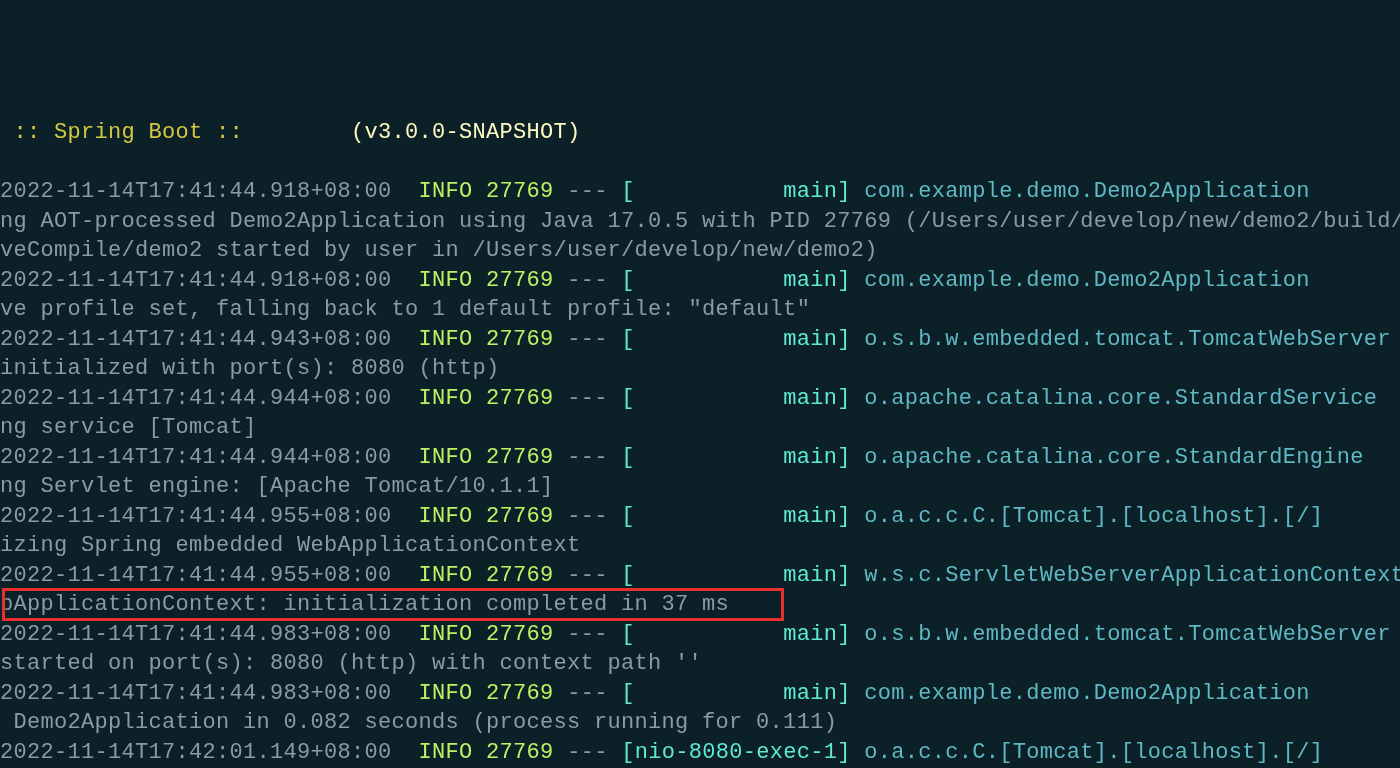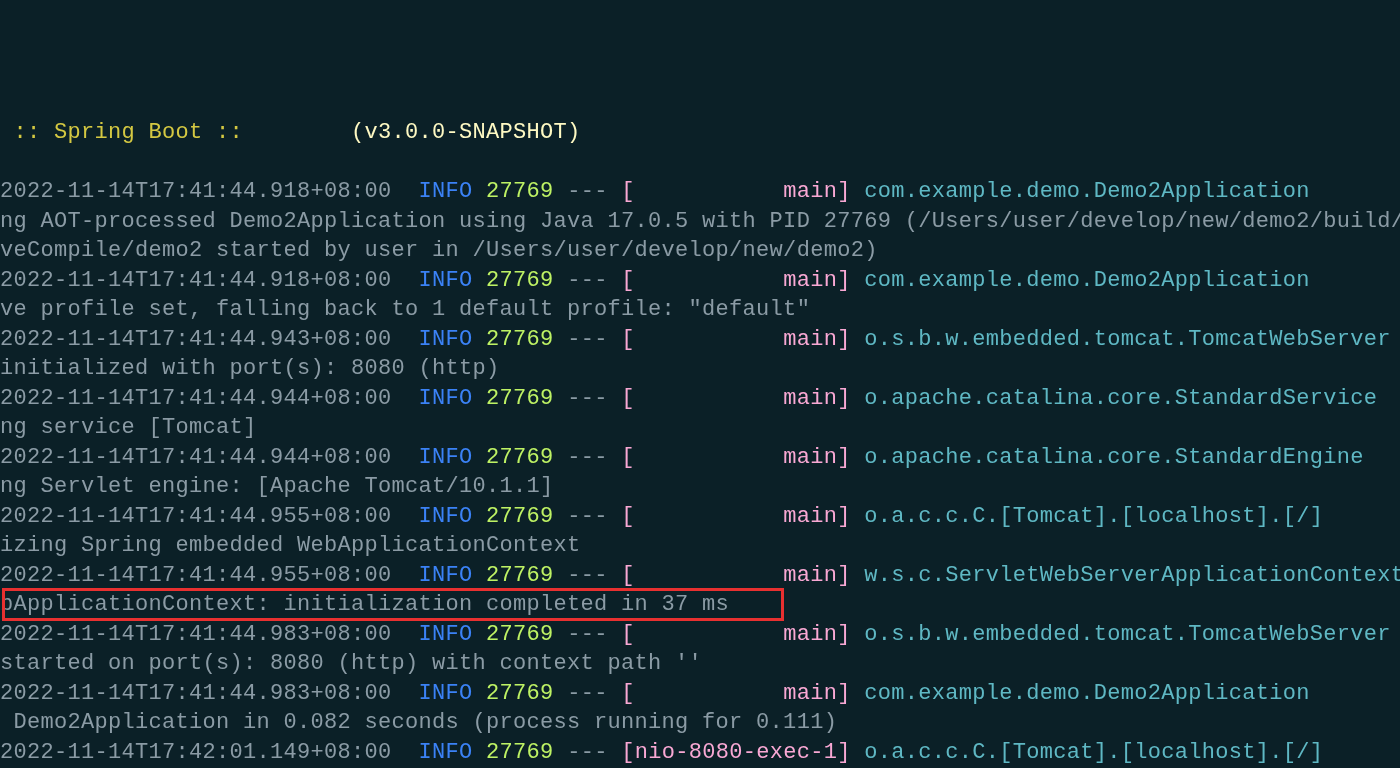--- a/index.html
+++ b/index.html
@@ -9,24 +9,24 @@
       font-size: 22px;
       line-height: 29.5px;
       color: #8b9ba5;
       white-space: pre;
       overflow: hidden;
       letter-spacing: 0.3px;
     }
     .banner-prefix { color: #d4c842; margin-top: 36px; }
     .banner-version { color: #fef9c3; }
     .ts { color: #8b9ba5; }
-    .level-info { color: #3b82f6; }
+    .level-info { color: #bef264; }
     .pid { color: #bef264; }
     .dashes { color: #8b9ba5; }
-    .thread { color: #f9a8d4; }
+    .thread { color: #5eead4; }
     .logger { color: #5fb8c4; }
     .msg { color: #8b9ba5; }
     .highlight-box {
       position: absolute;
       border: 3px solid #e83030;
       pointer-events: none;
     }
   </style>
 </head>
 <body>

